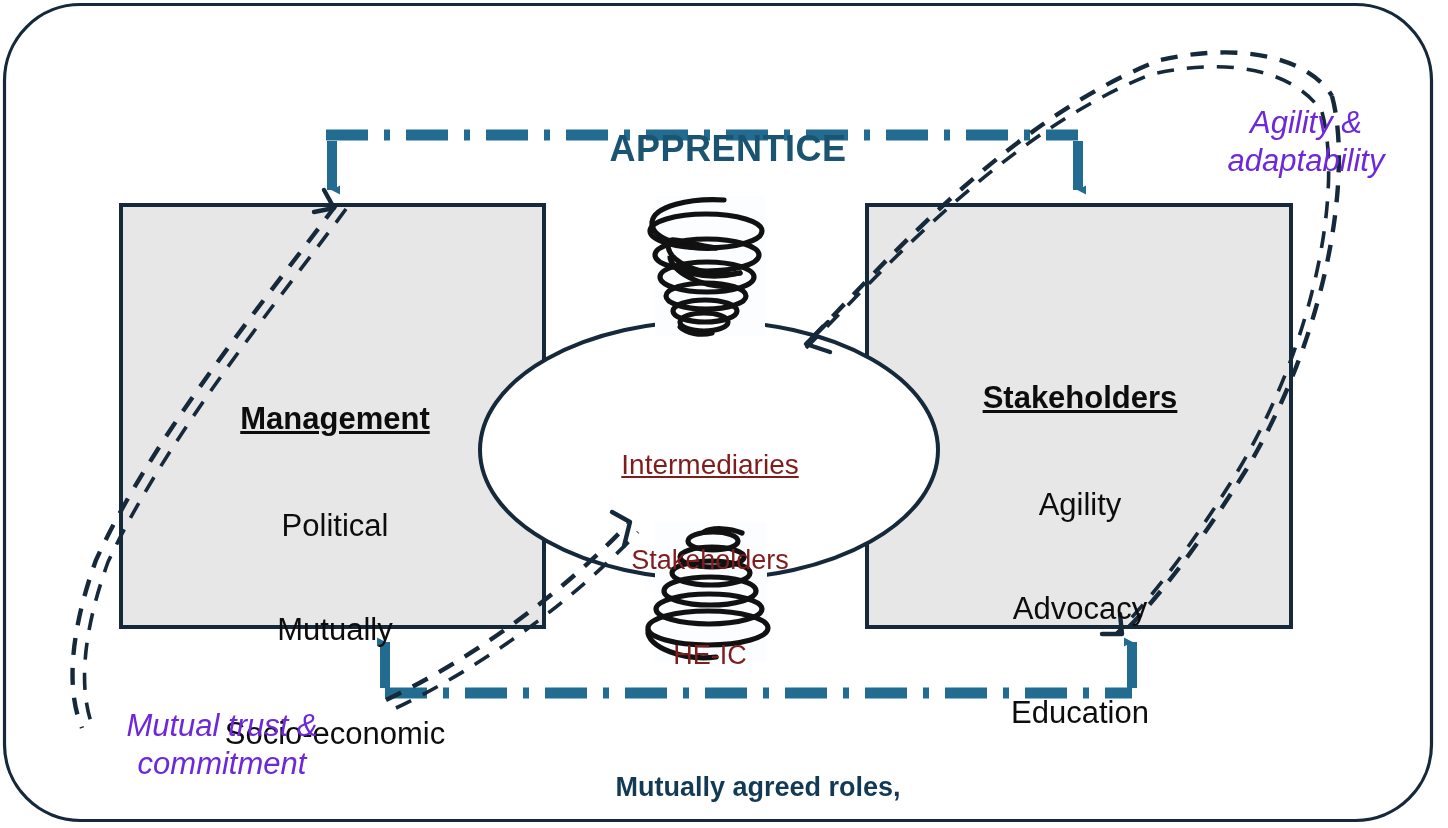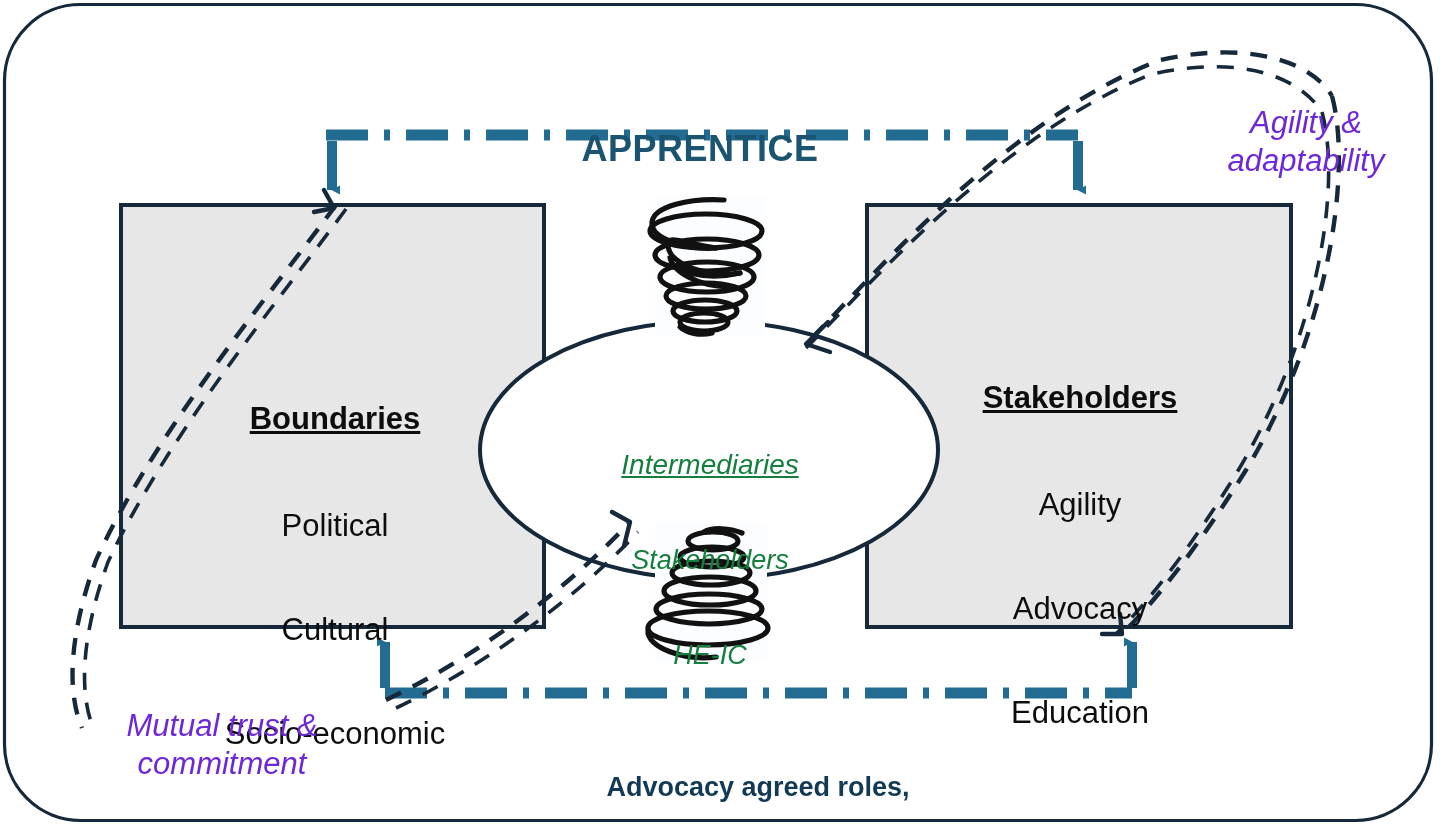--- a/index.html
+++ b/index.html
@@ -31,20 +31,21 @@
     white-space: pre;
   }
 
   
   #title {
     left: 0; top: 129px; width: 1400px;
     font-size: 36px;
     font-weight: bold;
     color: #1a5470;
     letter-spacing: 0.5px;
+    padding-left: 28px;
   }
 
   
   .boxtext {
     font-size: 31px;
     color: #0d0d0d;
   }
   .boxtext .head {
     font-weight: bold;
     text-decoration: underline;
@@ -53,22 +54,21 @@
   }
   .boxtext .li { display: block; }
 
   #left-box-text  { left: 135px; top: 333px; width: 400px; }
   #right-box-text { left: 880px; top: 312px; width: 400px; }
 
   
   #ellipse-text {
     left: 520px; top: 389px; width: 380px;
     font-size: 27px;
-    color: #15803d;
-    font-style: italic;
+    color: #7f1d1d;
   }
   #ellipse-text .head {
     font-size: 28px;
     text-decoration: underline;
     display: block;
     margin-bottom: 3px;
   }
   #ellipse-text .li { display: block; line-height: 1.25; }
 
   
@@ -172,23 +172,23 @@
       <path d="M828,322 L806,344 L830,352"></path>
       <path d="M612,512 L630,522 L624,546"></path>
       <path d="M1120,614 L1122,634 L1102,634"></path>
       <path d="M324,190 L334,208 L314,212"></path>
     </g>
   </svg>
 
   <div class="txt" id="title">APPRENTICE</div>
 
   <div class="txt boxtext" id="left-box-text">
-    <span class="head">Boundaries</span>
+    <span class="head">Management</span>
     <span class="li">Political</span>
-    <span class="li">Cultural</span>
+    <span class="li">Mutually</span>
     <span class="li">Socio-economic</span>
   </div>
 
   <div class="txt boxtext" id="right-box-text">
     <span class="head">Stakeholders</span>
     <span class="li">Agility</span>
     <span class="li">Advocacy</span>
     <span class="li">Education</span>
   </div>
 
@@ -198,18 +198,18 @@
     <span class="li">HE-IC</span>
   </div>
 
   <div class="txt annot" id="agility">Agility &amp;
 adaptability</div>
 
   <div class="txt annot" id="mutual-trust">Mutual trust &amp;
 commitment</div>
 
   <div class="txt" id="bottom-caption">
-    <span class="li">Advocacy agreed roles,</span>
+    <span class="li">Mutually agreed roles,</span>
     
     
   </div>
 
 </div>
 
 </body></html>

